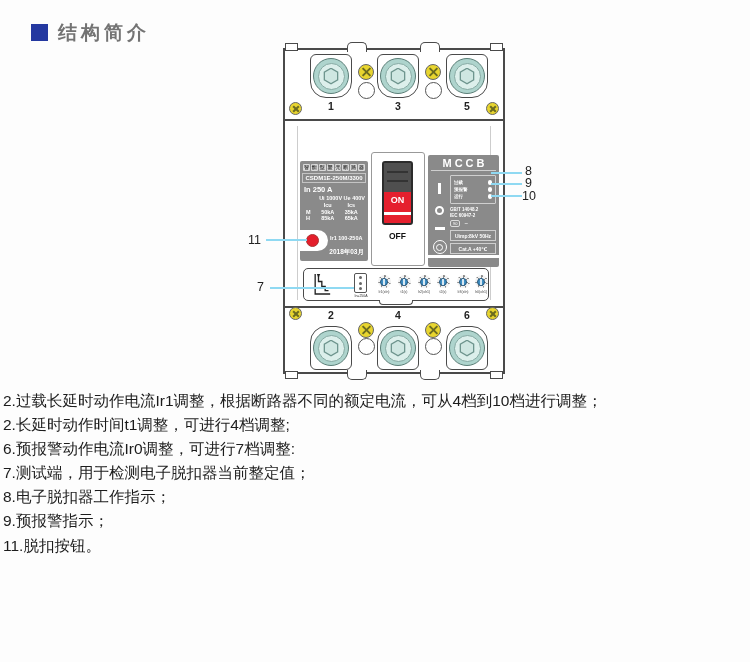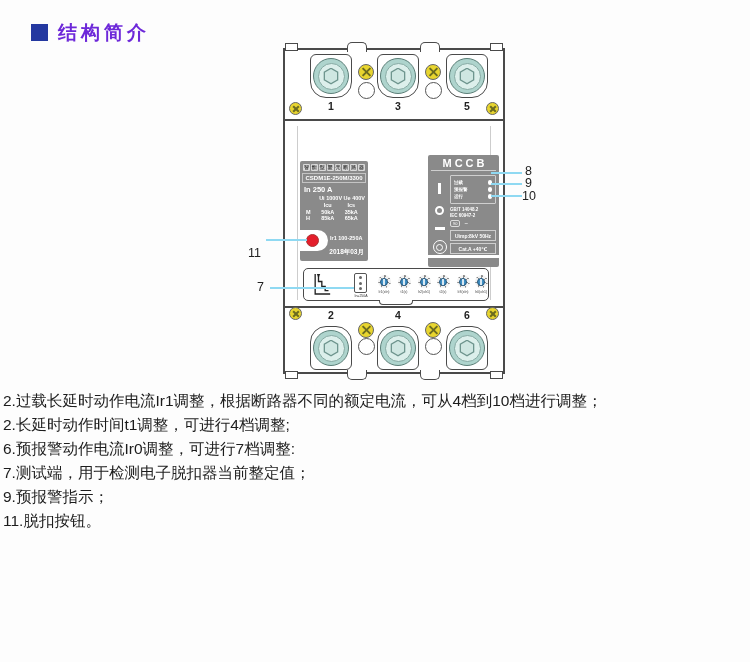--- a/index.html
+++ b/index.html
@@ -1,20 +1,20 @@
 <!DOCTYPE html>
 <html><head>
 <meta charset="utf-8">
 <style>
   html,body{margin:0;padding:0;}
   body{width:750px;height:662px;background:#fdfdfd;font-family:"Liberation Sans","DejaVu Sans",sans-serif;position:relative;overflow:hidden;}
 
   
   .hdr-sq{position:absolute;left:31px;top:24px;width:17px;height:17px;background:#2438a0;}
-  .hdr-t{position:absolute;left:58px;top:20px;font-size:19px;font-weight:bold;color:#6d28d9;letter-spacing:4px;}
+  .hdr-t{position:absolute;left:58px;top:20px;font-size:19px;font-weight:bold;color:#737373;letter-spacing:4px;}
 
   
   .device{position:absolute;left:283px;top:42px;width:222px;height:338px;}
   .dbody{position:absolute;left:0;top:6px;right:0;bottom:6px;background:#fff;border:2px solid #4a4a4a;box-sizing:border-box;}
   .ttab{position:absolute;background:#fff;border:1.5px solid #4a4a4a;box-sizing:border-box;}
   .ttab.arch-t{top:0;height:10px;border-bottom:none;border-radius:5px 5px 0 0;width:20px;}
   .ttab.arch-b{bottom:0;height:10px;border-top:none;border-radius:0 0 5px 5px;width:20px;}
   .ttab.corn-t{top:1px;height:8px;width:13px;}
   .ttab.corn-b{bottom:1px;height:8px;width:13px;}
   .hline{position:absolute;left:2px;right:2px;height:1.5px;background:#4a4a4a;}
@@ -200,20 +200,33 @@
         <span>85kA</span>
         <span>65kA</span>
     </div>
     <div class="np-notch">
       <div class="trip-btn"></div>
     </div>
     <div class="np-ir1">Ir1 100-250A</div>
     <div class="np-date">2018年03月</div>
   </div>
 
+  <div class="recess">
+    <div class="toggle">
+      <div class="tog-top">
+          <i class="g1"></i>
+          <i class="g2"></i>
+        </div>
+      <div class="tog-red">
+        <span class="on-lbl">ON</span>
+        <i class="stripe"></i>
+      </div>
+    </div>
+    <div class="off-lbl">OFF</div>
+  </div>
 
   <div class="rpanel">
     <div class="rp-brand">MCCB</div>
     <div class="rp-hr"></div>
     <div class="rp-body">
       <div class="rp-left">
         <div class="sym-i"></div>
         <div class="sym-o"></div>
         <div class="sym-dash"></div>
         <div class="sym-ccc">
@@ -338,26 +351,27 @@
         </div>
       </div>
   </div>
 </div>
 
 <div class="coline" style="left:266px;top:239px;width:41px"></div>
 <div class="coline" style="left:270px;top:287px;width:84px"></div>
 <div class="coline" style="left:491px;top:172px;width:31px"></div>
 <div class="coline" style="left:491px;top:183px;width:31px"></div>
 <div class="coline" style="left:491px;top:195px;width:31px"></div>
-<div class="co" style="left:248px;top:246px">11</div>
+<div class="co" style="left:248px;top:233px">11</div>
 <div class="co" style="left:257px;top:280px">7</div>
 <div class="co" style="left:525px;top:164px">8</div>
 <div class="co" style="left:525px;top:176px">9</div>
 <div class="co" style="left:522px;top:189px">10</div>
 
 <div class="notes">
   <div class="note">2.过载长延时动作电流Ir1调整，根据断路器不同的额定电流，可从4档到10档进行调整；</div>
   <div class="note">2.长延时动作时间t1调整，可进行4档调整;</div>
   <div class="note">6.预报警动作电流Ir0调整，可进行7档调整:</div>
   <div class="note">7.测试端，用于检测电子脱扣器当前整定值；</div>
+  <div class="note">8.电子脱扣器工作指示；</div>
   <div class="note">9.预报警指示；</div>
   <div class="note">11.脱扣按钮。</div>
 </div>
 
 </body></html>

